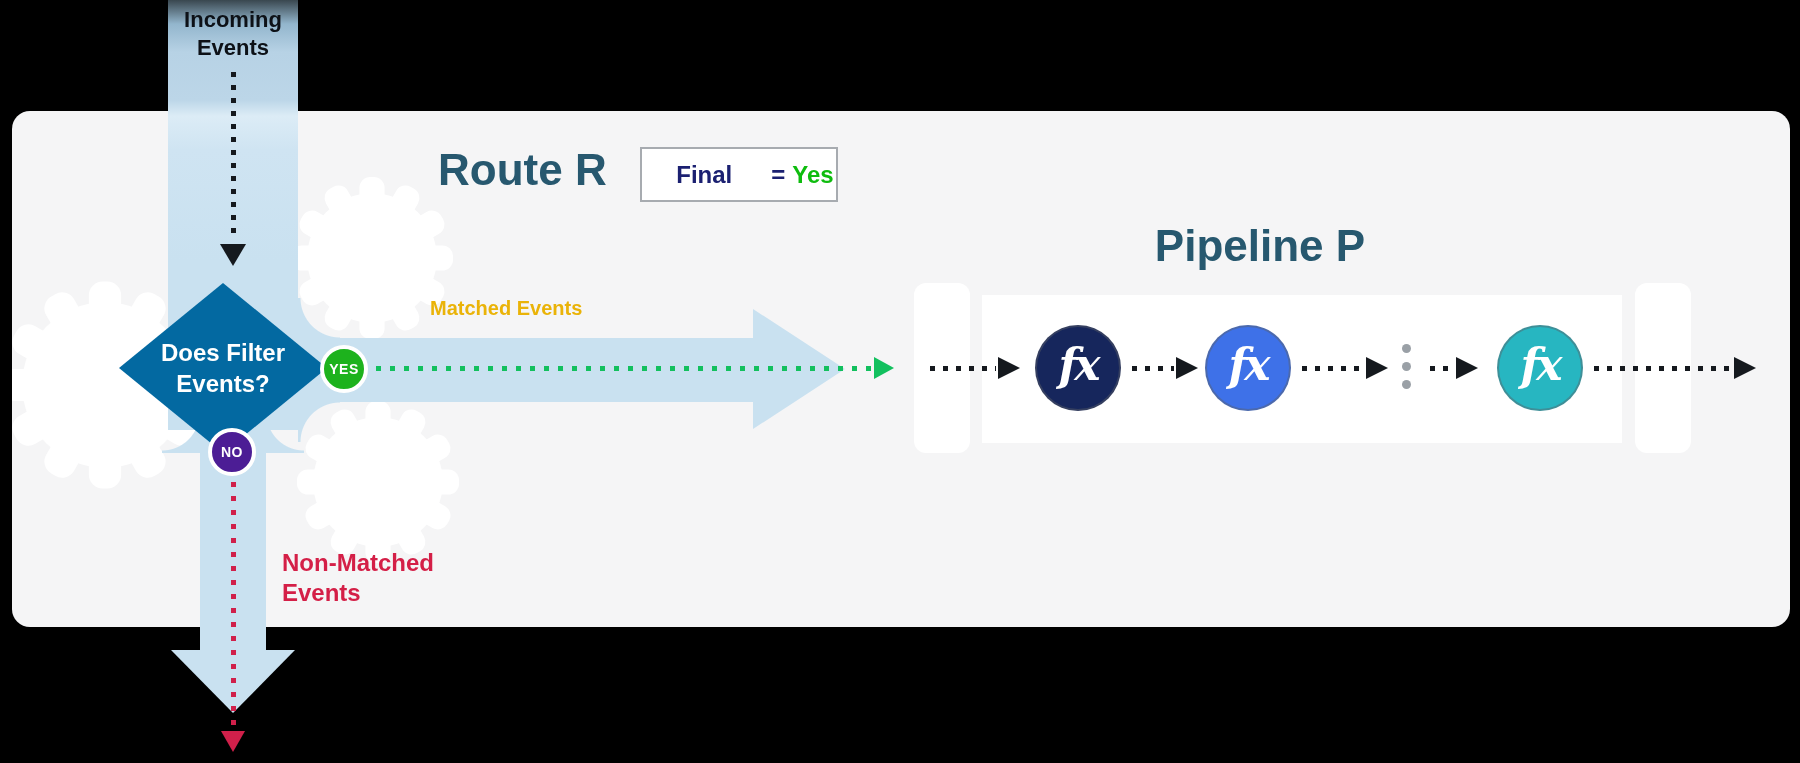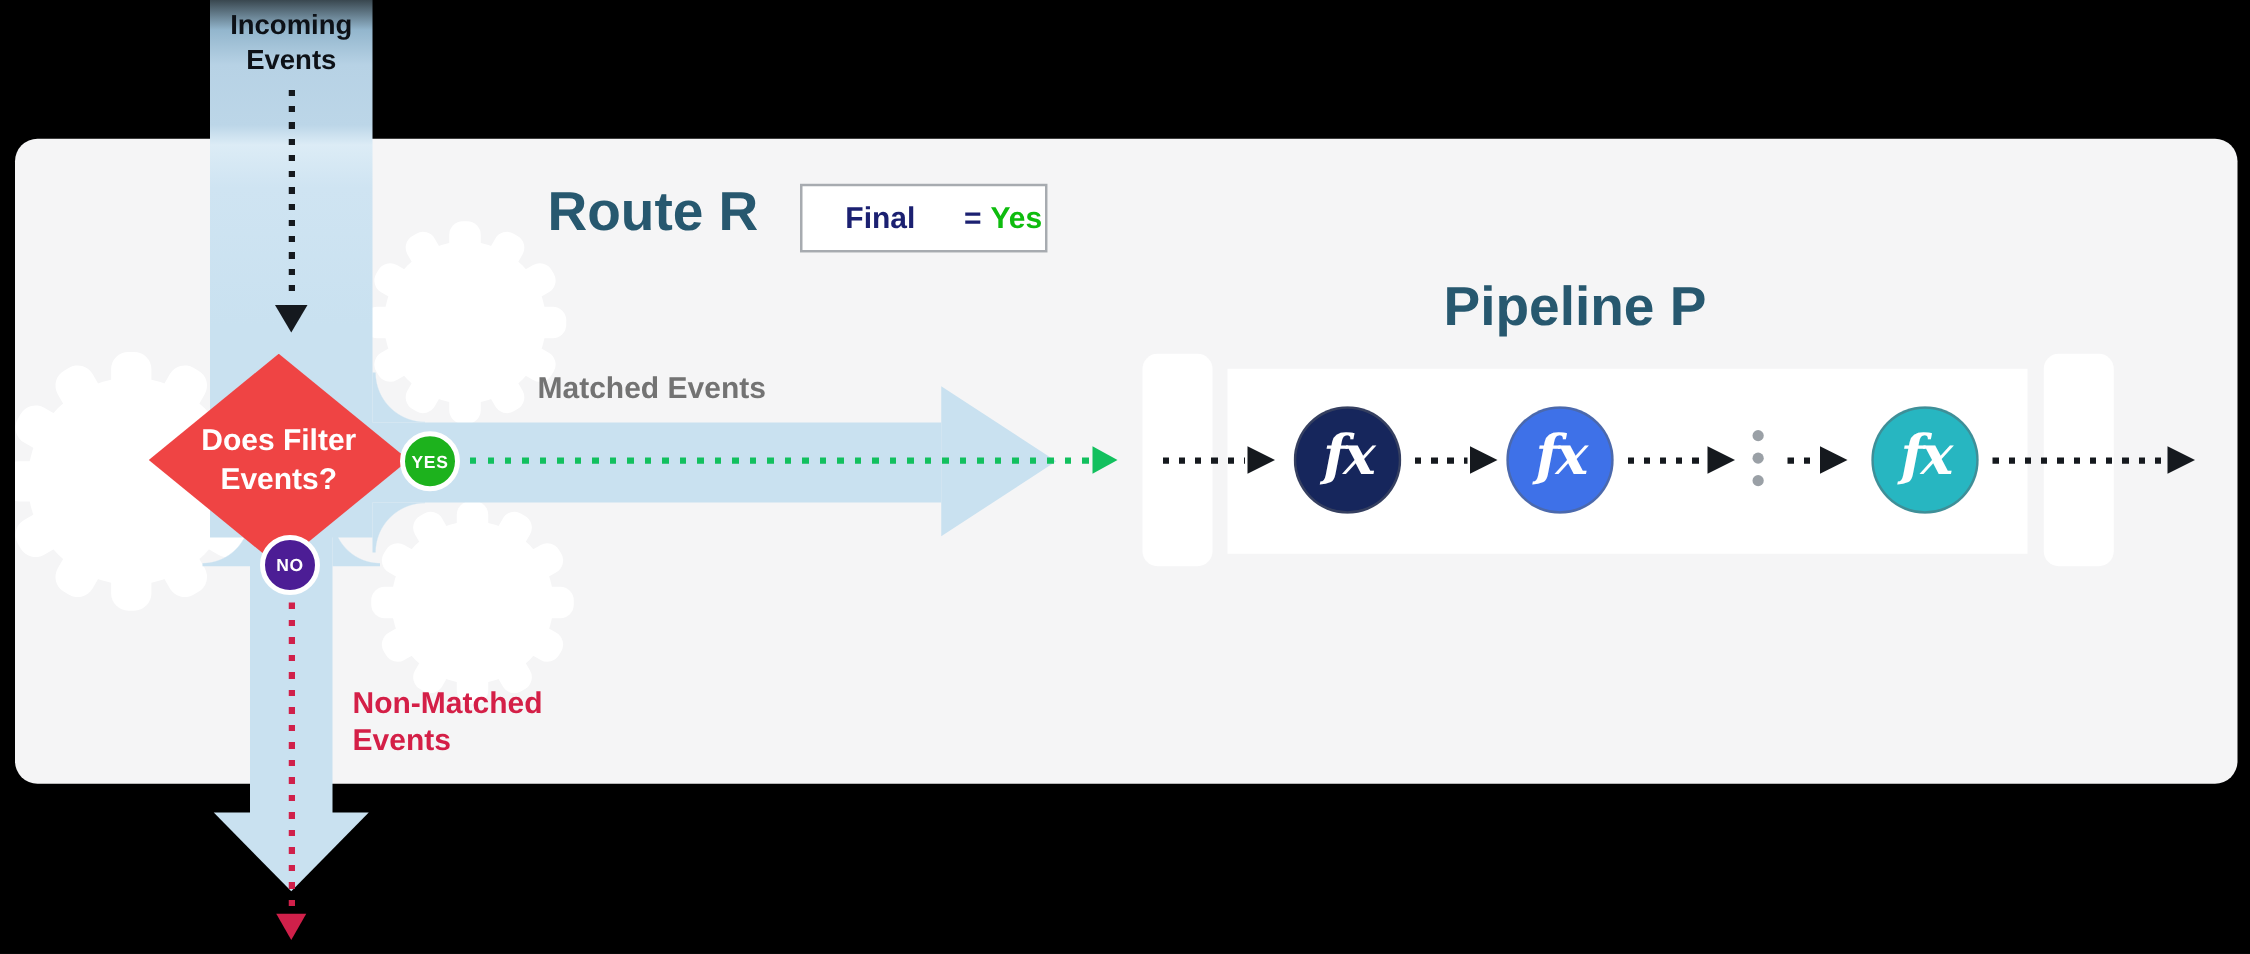--- a/index.html
+++ b/index.html
@@ -35,21 +35,21 @@
     background:radial-gradient(circle 40px at 100% 0,transparent 0 39px,#c9e1f0 40px);}
   .fillet-br{left:298px;top:402px;width:42px;height:40px;
     background:radial-gradient(circle 40px at 100% 100%,transparent 0 39px,#c9e1f0 40px);}
   .fillet-bl2{left:162px;top:413px;width:38px;height:40px;
     background:radial-gradient(circle 38px at 0 0,transparent 0 37px,#c9e1f0 38px);}
   .fillet-br2{left:266px;top:413px;width:38px;height:40px;
     background:radial-gradient(circle 38px at 100% 0,transparent 0 37px,#c9e1f0 38px);}
 
   
   .diamond{position:absolute;left:119px;top:283px;width:208px;height:170px;z-index:3;
-    background:#ef4444;clip-path:polygon(50% 0,100% 50%,50% 100%,0 50%);
+    background:#0369a1;clip-path:polygon(50% 0,100% 50%,50% 100%,0 50%);
     display:flex;align-items:center;justify-content:center;}
   .diamond-text{color:#fff;font-size:24px;font-weight:700;text-align:center;line-height:31px;}
 
   
   .badge{position:absolute;width:40px;height:40px;border-radius:50%;border:4px solid #fff;
     display:flex;align-items:center;justify-content:center;color:#fff;font-weight:700;
     font-size:14px;z-index:5;letter-spacing:.5px;}
   .badge-yes{left:320px;top:345px;background:#1db21d;}
   .badge-no{left:208px;top:428px;background:#4c1d95;}
 
@@ -98,22 +98,22 @@
     font-size:22px;font-weight:700;color:#0d1117;line-height:28px;z-index:5;}
   .route-title{position:absolute;left:438px;top:145px;font-size:44px;font-weight:700;
     color:#27586f;z-index:6;}
   .pipeline-title{position:absolute;left:1080px;top:221px;width:360px;text-align:center;
     font-size:44px;font-weight:700;color:#27586f;z-index:6;}
   .final-box{position:absolute;left:640px;top:147px;width:198px;height:55px;background:#fff;
     border:2px solid #a7abb0;box-sizing:border-box;display:flex;align-items:center;
     justify-content:center;gap:7px;font-size:24px;font-weight:700;z-index:6;}
   .final-label,.final-eq{color:#1b2071;margin-left:32px;}
   .final-val{color:#0ebc0e;}
-  .matched-label{position:absolute;left:430px;top:297px;font-size:24px;font-weight:700;
-    color:#737373;z-index:6;}
+  .matched-label{position:absolute;left:430px;top:297px;font-size:20px;font-weight:700;
+    color:#eab308;z-index:6;}
   .nonmatched-label{position:absolute;left:282px;top:548px;font-size:24px;font-weight:700;
     color:#d41f47;line-height:30px;z-index:6;}
 </style>
 </head>
 <body>
 
 <div class="canvas">
 
   <div class="panel">
     <svg class="gear gear-1" viewBox="0 0 100 100">

